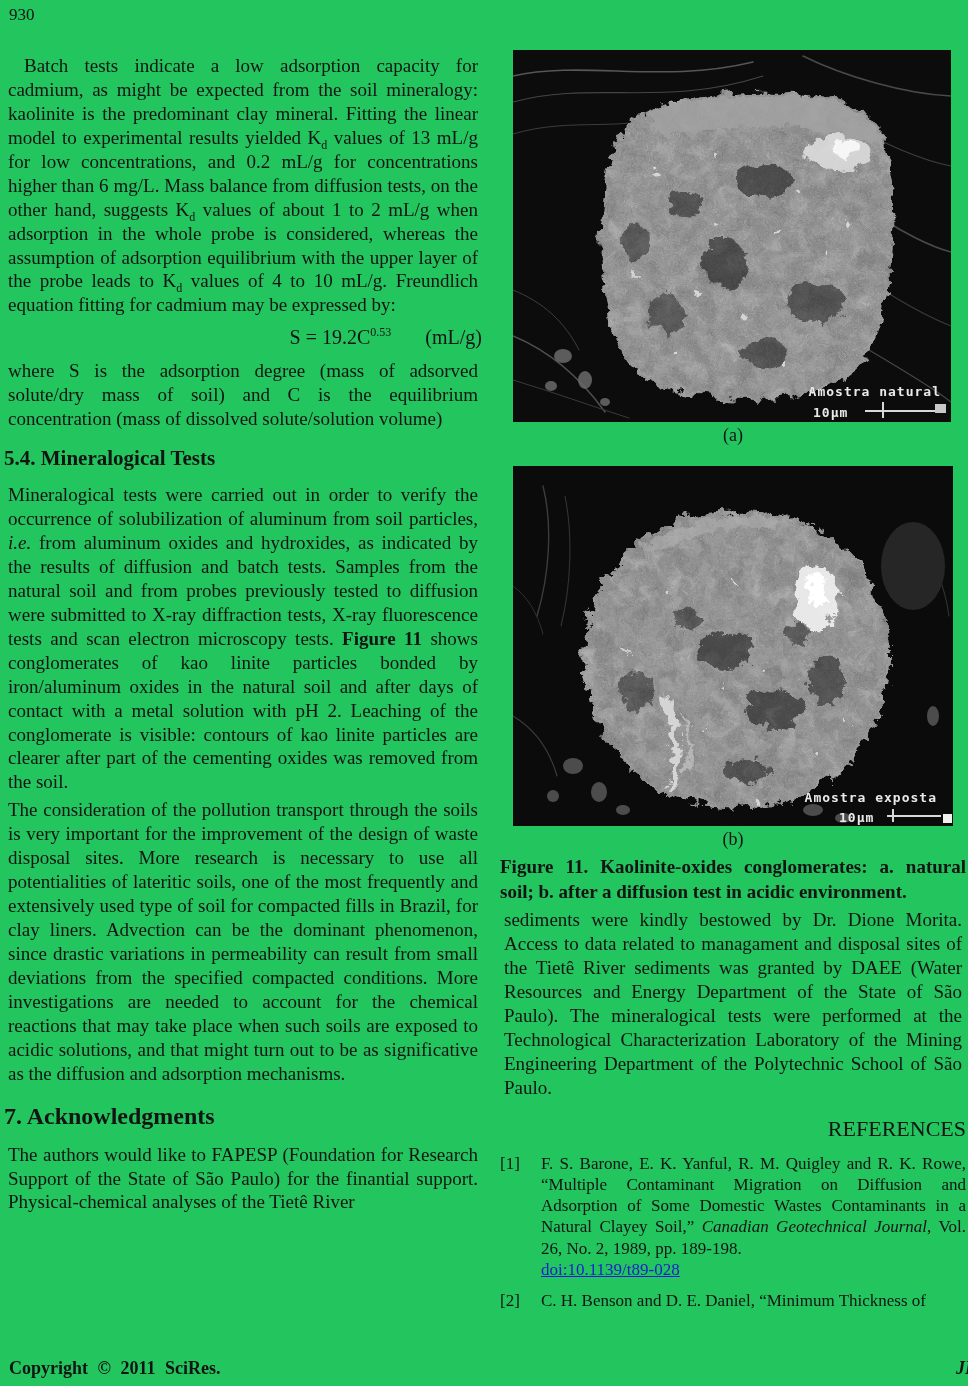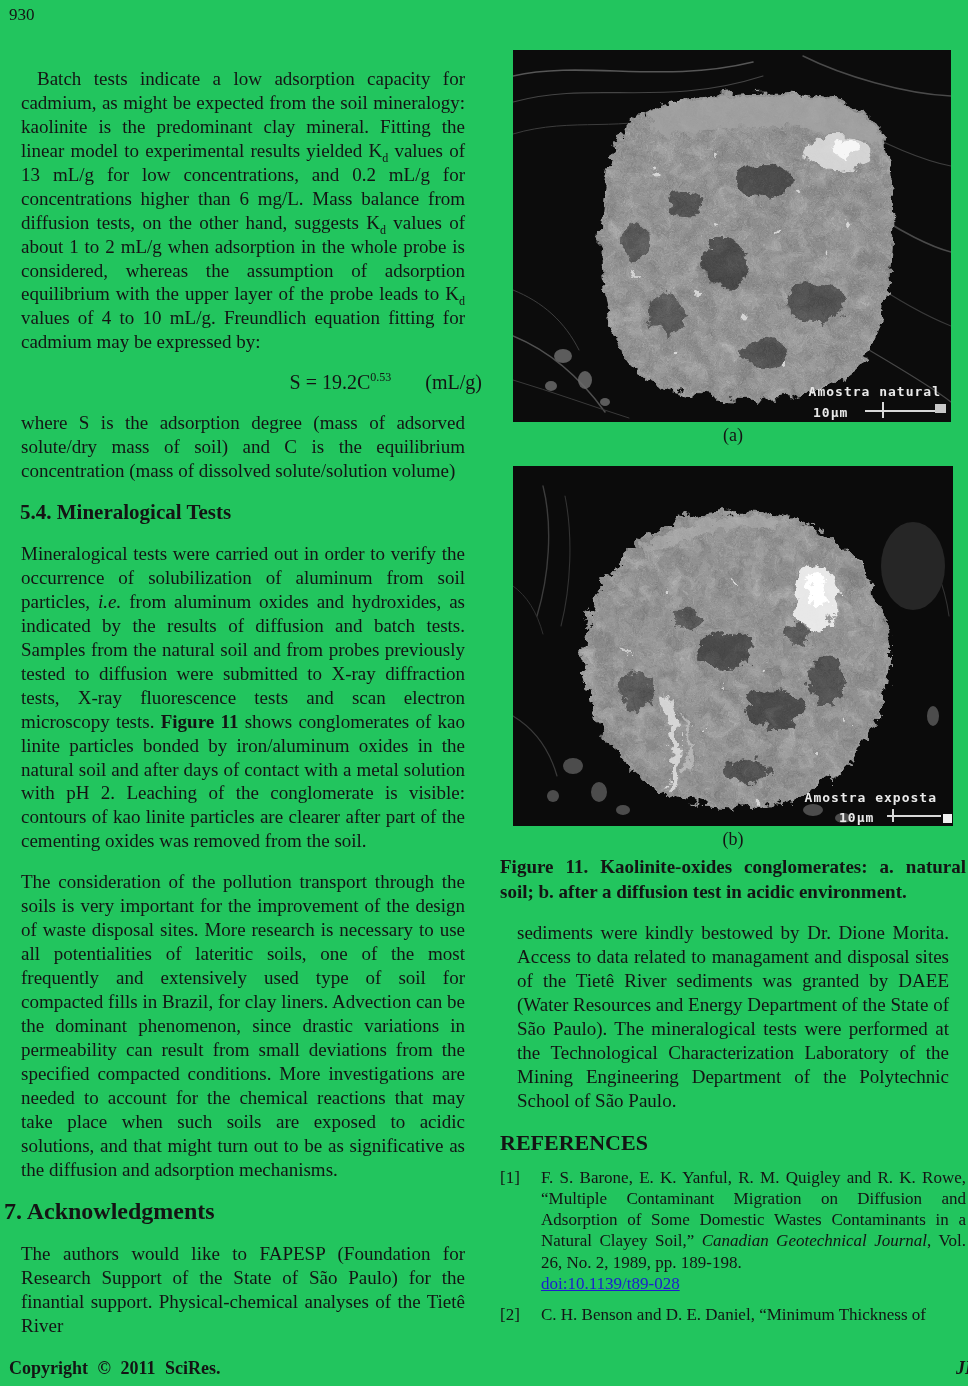--- a/index.html
+++ b/index.html
@@ -7,36 +7,36 @@
     position:relative; width:968px; height:1386px; margin:0 auto;
     background:#22c55e; overflow:hidden;
     font-family:"Liberation Serif", serif; color:#141414;padding-left:29px;
   }
   
   .pagenum  { position:absolute; left:9px;  top:5px; font-size:17px; }
   .runtitle { position:absolute; left:0; right:0; top:5px; text-align:center; font-size:17px; }
   
   .col-left  { position:absolute; left:4px;   top:50px; width:478px; }
   .col-right { position:absolute; left:500px; top:50px; width:466px; }
-  p.body { font-size:19px; line-height:1.26; text-align:justify; margin:17px; }
+  p.body { font-size:19px; line-height:1.26; text-align:justify; margin:4px; }
   p.indent { text-indent:16px; }
   sub, sup { line-height:0; font-size:12px; }
   .equation { font-size:20px; text-align:right; margin:9px 0 10px 0; }
   .equation .eq-unit { margin-left:34px; }
-  h3.subsec { font-size:21px; margin:15px 0 12px 16px; font-weight:bold; }
+  h3.subsec { font-size:21px; margin:15px 0 12px 0; font-weight:bold; }
   h2.mainsec { font-size:24px; margin:17px 0 13px 0; font-weight:bold; }
   
   .sem-wrap { width:440px; margin:0 auto; }
   svg.sem { display:block; }
   .subcap { text-align:center; font-size:18px; margin:3px 0 0 0; }
   .gap-b { margin-top:20px; }
   .figcap { font-weight:bold; font-size:19px; line-height:1.32; text-align:justify; margin:4px 0 0 0; }
   .rc-par { margin-top:27px; }
   
-  .refhead { font-size:22px; font-weight:bold; text-align:left; margin:16px 0 11px 0; }
+  .refhead { font-size:22px; font-weight:normal; text-align:right; margin:16px 0 11px 0; }
   .refs { font-size:17px; line-height:1.25; }
   .ref { display:flex; margin-bottom:10px; }
   .ref-num { width:41px; flex:none; }
   .ref-body { flex:1; text-align:justify; }
   .doi-link { color:#1d1dcf; text-decoration:underline; display:inline-block; }
   
   .foot-left  { position:absolute; left:9px;  bottom:7px; font-size:18px; word-spacing:5px;font-weight:bold; }
   .foot-right { position:absolute; right:9px; bottom:7px; font-size:18px; font-weight:bold; font-style:italic; }
   .semlabel { font-family:"DejaVu Sans Mono", monospace; font-size:13px; fill:#e9e9e9; letter-spacing:1px; font-weight:bold; }
 </style>

